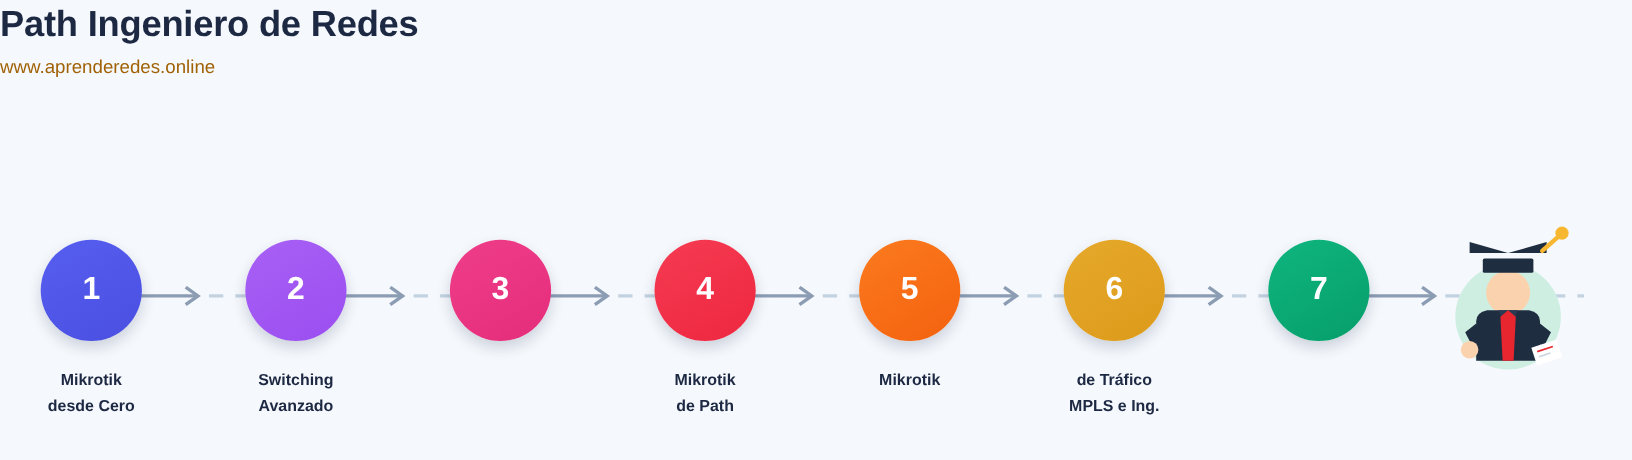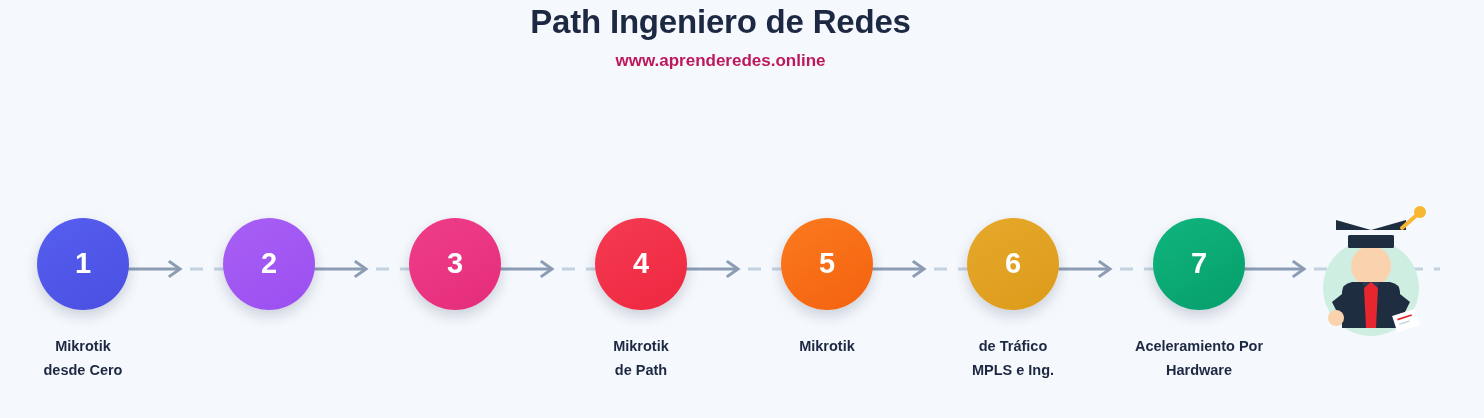--- a/index.html
+++ b/index.html
@@ -14,38 +14,37 @@
     overflow: hidden;
     position: relative;
   }
 
   
   .header {
     position: absolute;
     top: 0;
     left: 0;
     width: 1381px;
-    text-align: center;
+    text-align: left;
     padding-top: 2px;
-    margin-left: 30px;
   }
   .page-title {
     font-size: 33px;
     font-weight: bold;
     color: #1d2943;
     letter-spacing: -0.2px;
     line-height: 40px;
     margin: 0;
   }
   .page-subtitle {
     font-size: 17px;
-    color: #be185d;
+    color: #a16207;
     line-height: 26px;
     margin: 6px 0 0 0;
-    font-weight: bold;
+    font-weight: normal;
   }
 
   
   .roadmap {
     position: absolute;
     top: 204px;
     left: 0;
     width: 1484px;
     height: 190px;
   }
@@ -178,20 +177,24 @@
     <div class="step-label">
       <div>Mikrotik</div>
       <div>desde Cero</div>
     </div>
   </div>
 
   <div class="step" style="left:176px;">
     <div class="bubble" style="background:linear-gradient(150deg,#a860f5,#9b4ef0);">
       <span class="bubble-num">2</span>
     </div>
+    <div class="step-label">
+      <div>Switching</div>
+      <div>Avanzado</div>
+    </div>
   </div>
 
   <div class="step" style="left:362px;">
     <div class="bubble" style="background:linear-gradient(150deg,#ef3d8a,#e52d7a);">
       <span class="bubble-num">3</span>
     </div>
     <div class="step-label">
     </div>
   </div>
 
@@ -220,24 +223,20 @@
     </div>
     <div class="step-label">
       <div>de Tráfico</div>
       <div>MPLS e Ing.</div>
     </div>
   </div>
 
   <div class="step" style="left:1106px;">
     <div class="bubble" style="background:linear-gradient(150deg,#10b57e,#069e6b);">
       <span class="bubble-num">7</span>
-    </div>
-    <div class="step-label">
-      <div>Aceleramiento Por</div>
-      <div>Hardware</div>
     </div>
   </div>
 
   <div class="graduate">
     <svg width="130" height="140" viewBox="0 0 130 140">
 
       <circle cx="65" cy="84" r="48" fill="#cfeee2"></circle>
 
       <circle cx="65" cy="62" r="20" fill="#fad3ae"></circle>
 

